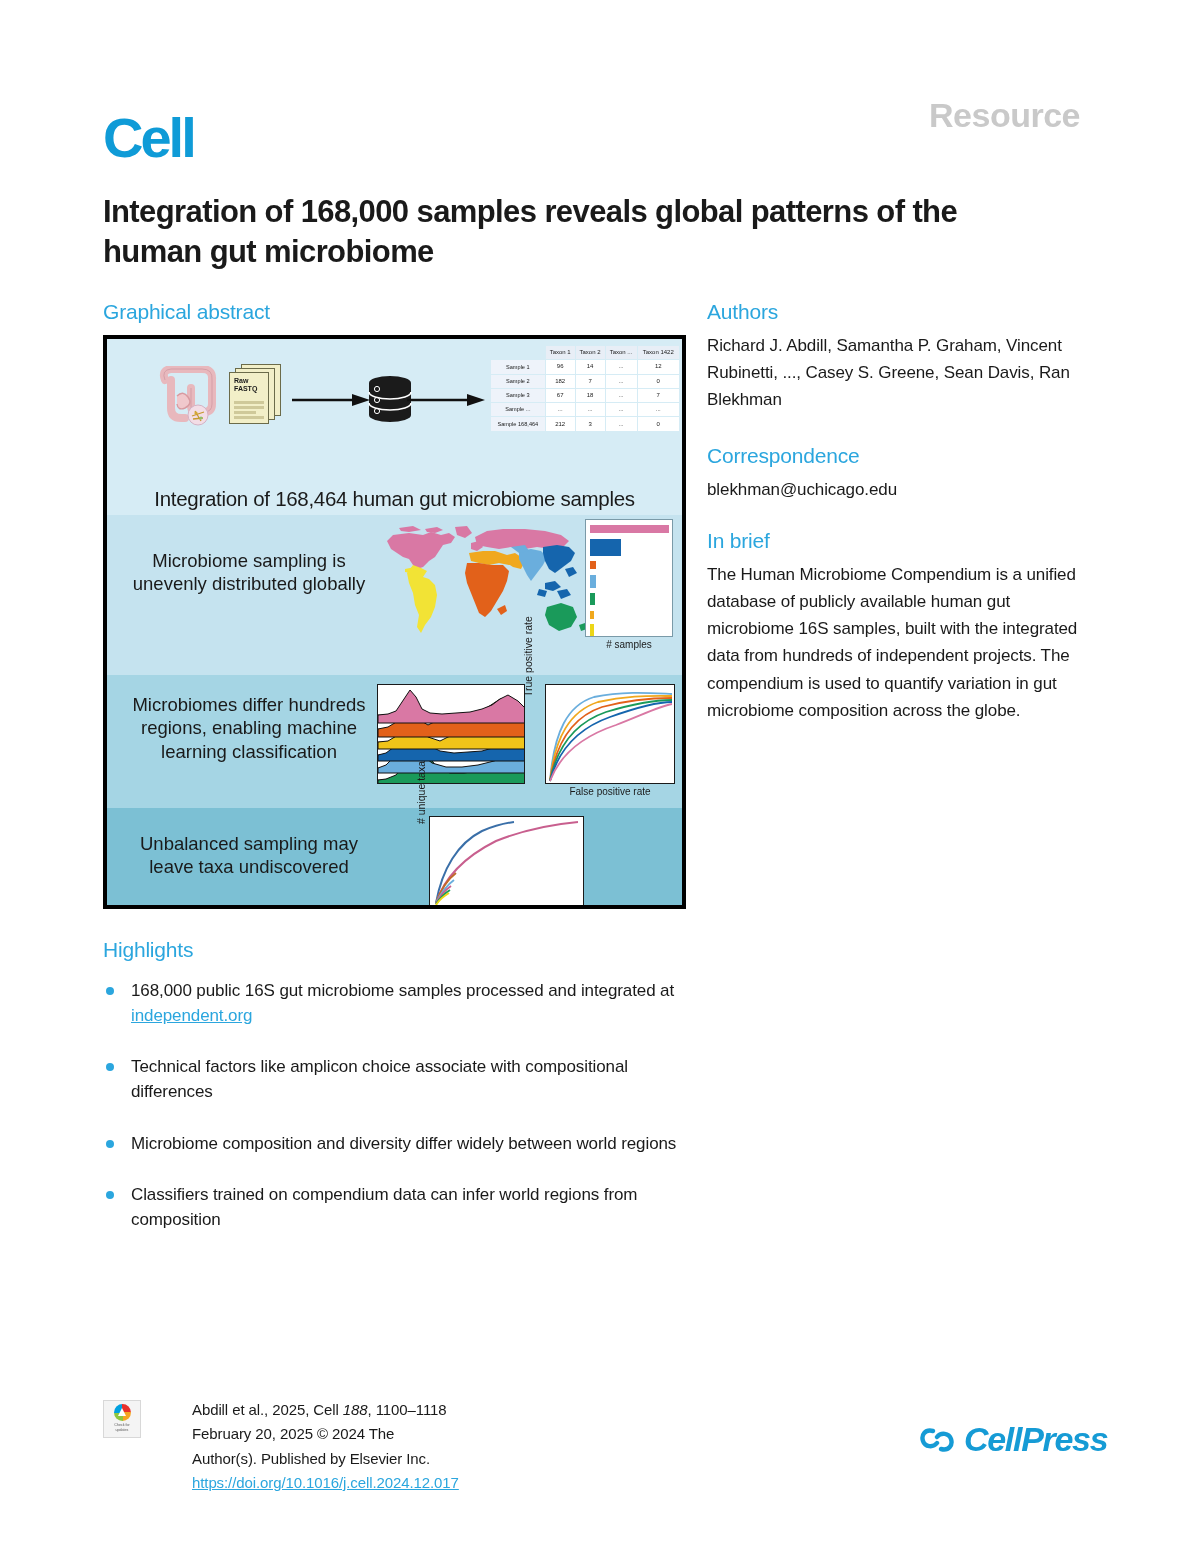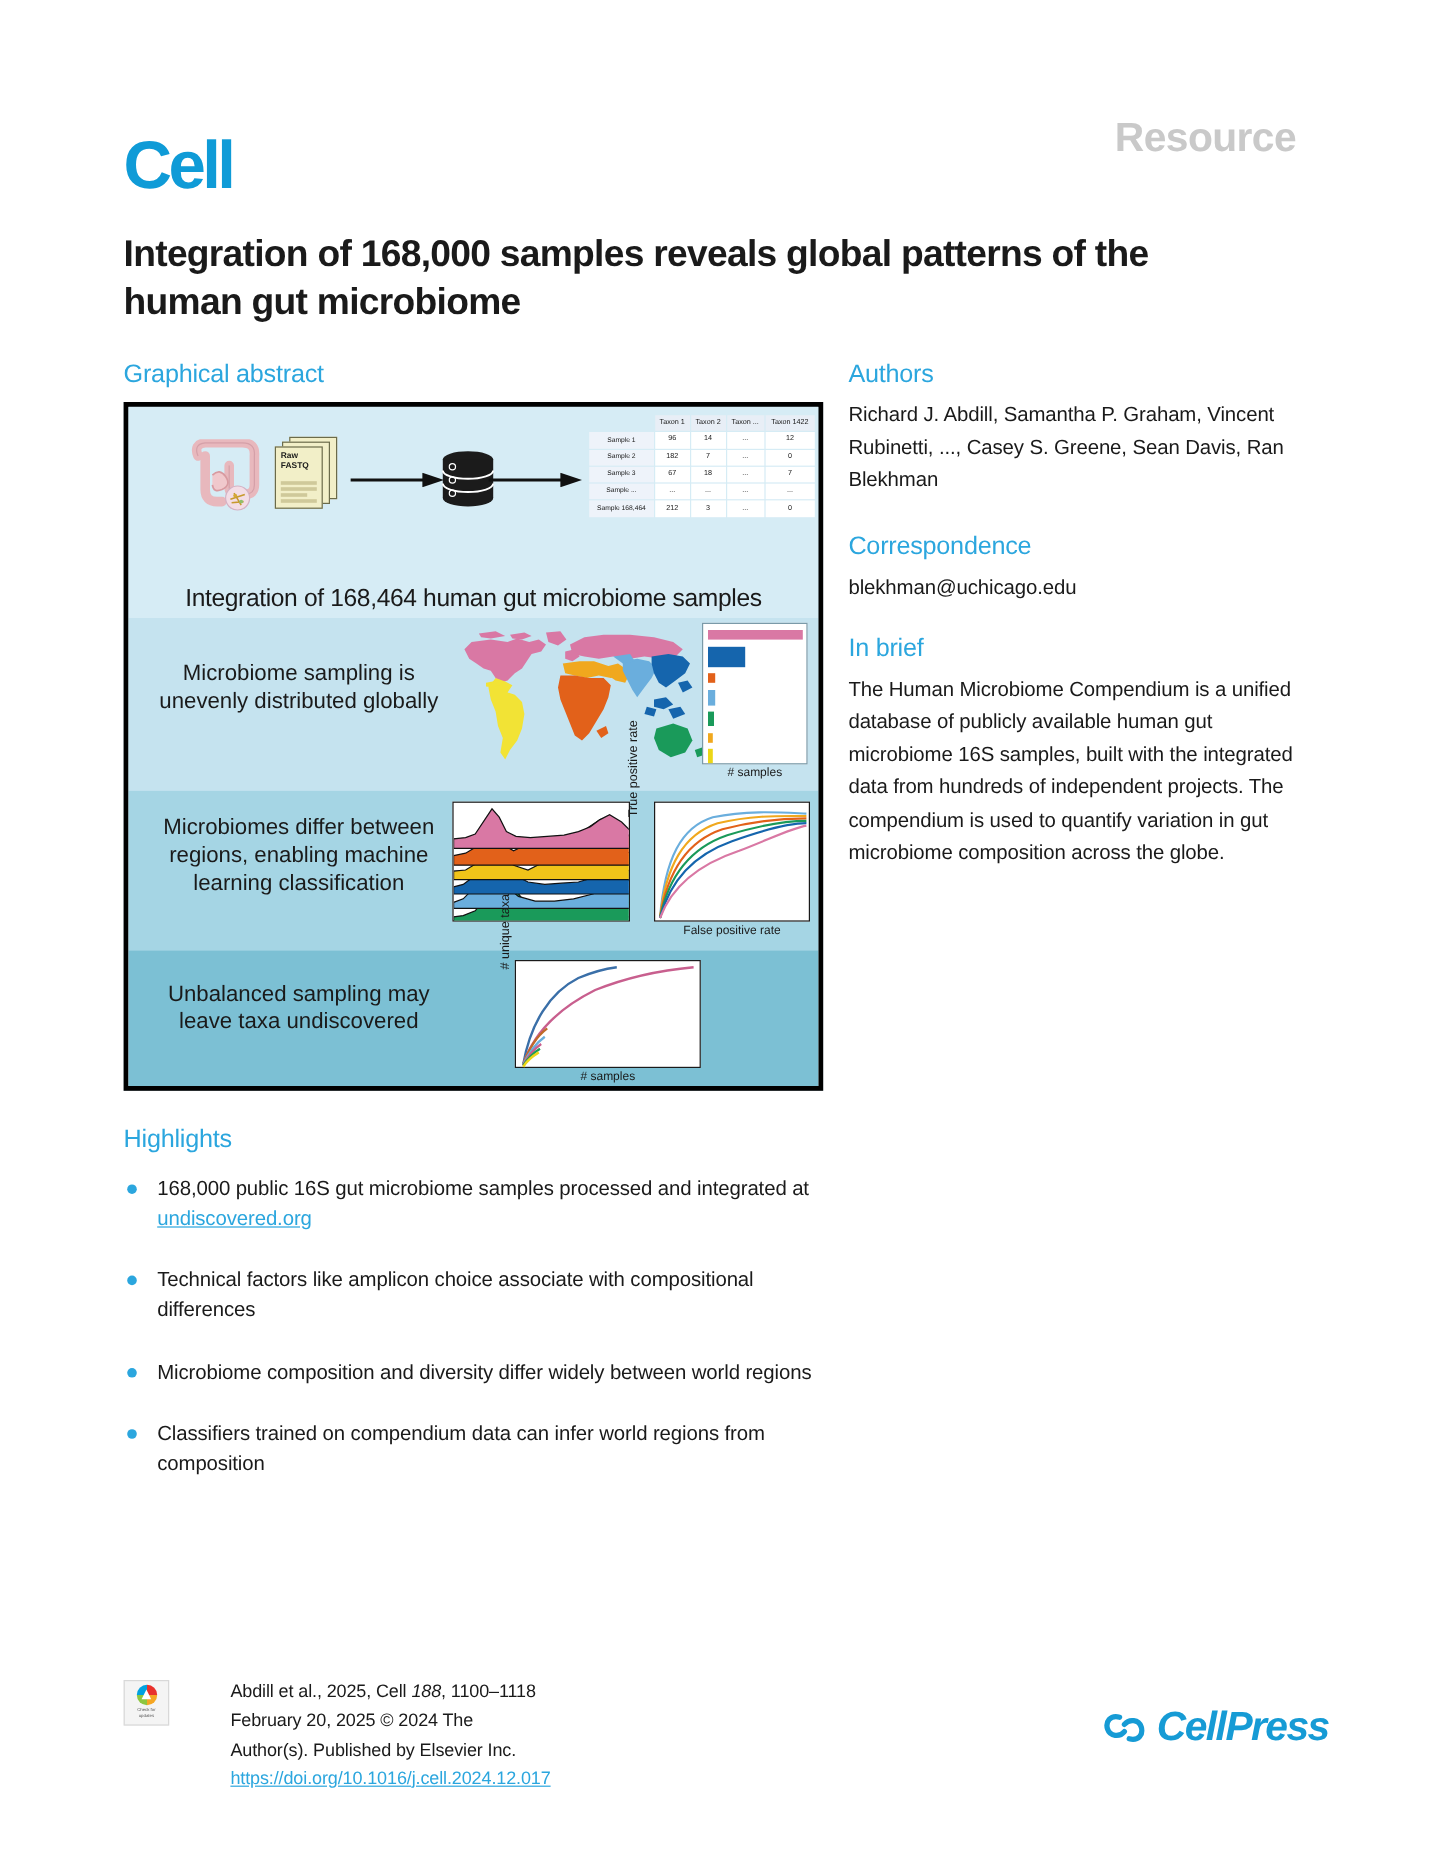--- a/index.html
+++ b/index.html
@@ -79,21 +79,21 @@
   .ga-table th { background: #e8eef6; font-size: 6px; }
   .ga-table td.rh { background: #eef3fa; font-size: 5.6px; }
   .ga-table .corner { background: transparent; }
   .p1-caption {
     position: absolute; left: 0; right: 0; bottom: 4px;
     text-align: center; font-size: 20.5px; color: #1a1a1a;
     letter-spacing: -0.3px;
   }
 
   
-  .p2 { position: relative; height: 144px; background: #c5e3ef; }
+  .p2 { position: relative; height: 160px; background: #c5e3ef; }
   .p2-text {
     position: absolute; left: 18px; top: 34px; width: 248px;
     text-align: center; font-size: 18.5px; color: #1a1a1a; line-height: 1.26;
   }
   .worldmap { position: absolute; left: 272px; top: 6px; width: 210px; height: 122px; }
   .barbox {
     position: absolute; right: 9px; top: 4px; width: 88px; height: 118px;
     background: #fff; border: 1.6px solid #7a9aa8;
     padding: 5px 0 0 4px;
   }
@@ -378,21 +378,21 @@
           <div class="bar" style="width:7%;background:#e2611a"></div>
           <div class="bar" style="width:7%;height:13px;background:#6aaedd"></div>
           <div class="bar" style="width:6%;height:12px;background:#1a9a5a"></div>
           <div class="bar" style="width:5%;background:#f0a81e"></div>
           <div class="bar" style="width:5%;height:12px;background:#ecd617"></div>
         </div>
         <div class="barlabel"># samples</div>
       </div>
 
       <div class="p3">
-        <div class="p3-text">Microbiomes differ between regions, enabling machine learning classification</div>
+        <div class="p3-text">Microbiomes differ hundreds regions, enabling machine learning classification</div>
 
         <div class="ridgebox">
           <svg viewBox="0 0 148 100" width="148" height="100">
             <line x1="0" y1="30" x2="148" y2="30" stroke="#888" stroke-width="1"></line>
             <line x1="0" y1="44" x2="148" y2="44" stroke="#888" stroke-width="1"></line>
             <line x1="0" y1="57" x2="148" y2="57" stroke="#888" stroke-width="1"></line>
             <line x1="0" y1="70" x2="148" y2="70" stroke="#888" stroke-width="1"></line>
             <line x1="0" y1="83" x2="148" y2="83" stroke="#888" stroke-width="1"></line>
             <line x1="0" y1="95" x2="148" y2="95" stroke="#888" stroke-width="1"></line>
 
@@ -443,21 +443,21 @@
         <div class="rari-caption"># samples</div>
       </div>
 
     </div>
   </div>
 
   <div class="highlights">
     <div class="sec-head hl-head">Highlights</div>
 
     <div class="hl-item">
-      <span>168,000 public 16S gut microbiome samples processed and integrated at </span><a class="hl-link" href="#">undiscovered.org</a>
+      <span>168,000 public 16S gut microbiome samples processed and integrated at </span><a class="hl-link" href="#">independent.org</a>
     </div>
     <div class="hl-item">
       <span>Technical factors like amplicon choice associate with compositional differences</span>
     </div>
     <div class="hl-item">
       <span>Microbiome composition and diversity differ widely between world regions</span>
     </div>
     <div class="hl-item">
       <span>Classifiers trained on compendium data can infer world regions from composition</span>
     </div>

